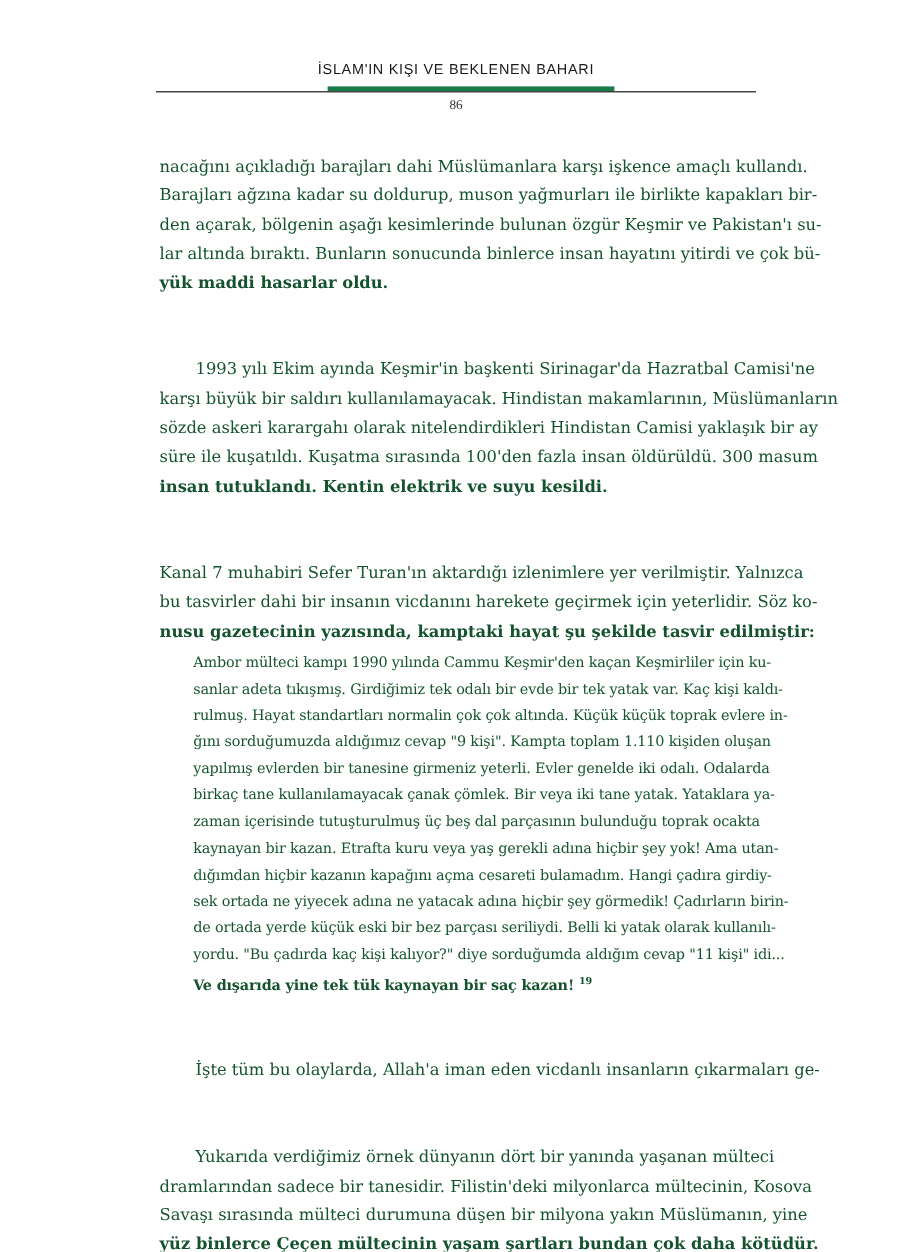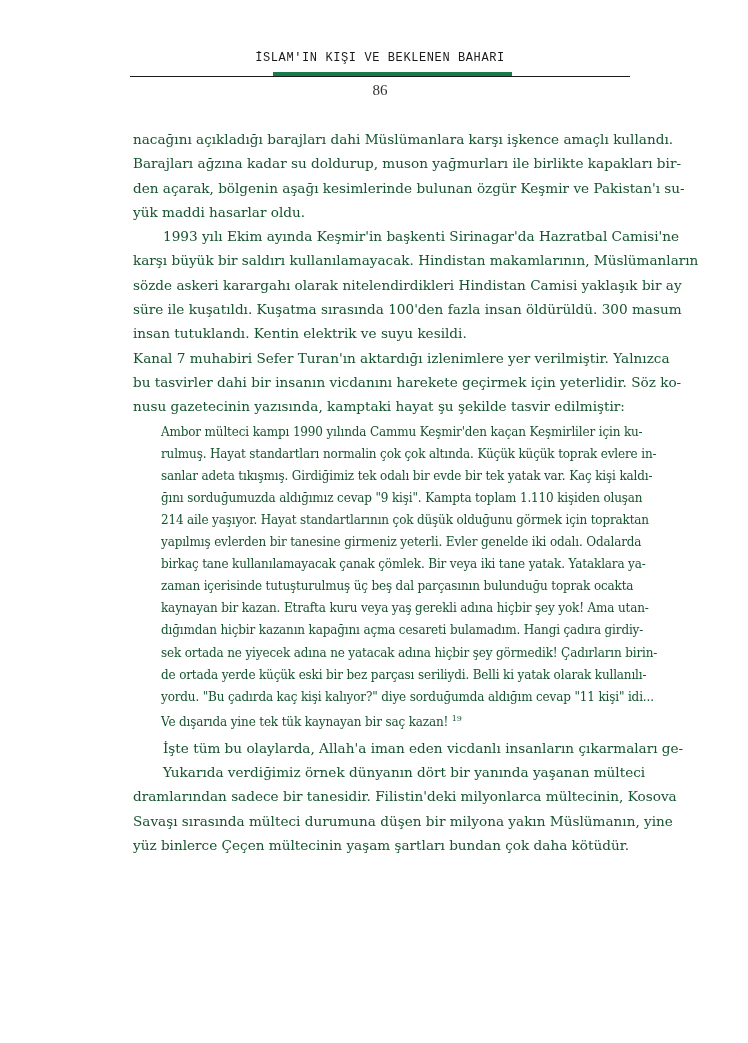--- a/index.html
+++ b/index.html
@@ -1,46 +1,46 @@
 <!DOCTYPE html>
 <html><head>
 <meta charset="utf-8">
 <style>
   html, body { margin: 0; padding: 0; background: #ffffff; }
   body { width: 748px; height: 1043px; position: relative; overflow: hidden; }
   .page { position: absolute; left: 0; top: 0; width: 748px; height: 1043px; }
   .running-head {
     position: absolute; left: 130px; top: 48px; width: 500px;
     text-align: center;
-    font-family: Liberation Mono, monospace;
+    font-family: Liberation Sans, sans-serif;
     font-size: 12px; letter-spacing: 0.6px; color: #1a1a1a;
     line-height: 20px;
   }
   .head-green {
     position: absolute; left: 273px; top: 72px; width: 239px; height: 4px;
     background: #1a7a4a;
   }
   .head-rule {
     position: absolute; left: 130px; top: 76px; width: 500px; height: 1px;
     background: #1a1a1a;
   }
   .page-number {
     position: absolute; left: 130px; top: 82px; width: 500px; text-align: center;
-    font-family: "Liberation Serif", serif; font-size: 15px; color: #333;
+    font-family: "Liberation Serif", serif; font-size: 11px; color: #333;
   }
   .body-text {
     position: absolute; left: 133px; top: 127px; width: 494px;
     font-family: "DejaVu Serif", serif;
     font-size: 13.6px; line-height: 24.3px; color: #14532d;
     text-align: justify;
   }
   .para { margin: 0; }
-  .para.indent { text-indent: 30px; }
+  .para.indent { text-indent: 30px; margin-top: 48px; }
   .line { display: block; text-align: justify; text-align-last: justify; white-space: nowrap; }
-  .line.last { text-align-last: left; }
+  .line.last { text-align-last: left; font-weight: bold; }
   .quote {
     margin: 2px 0 3px 28px;
     font-size: 12px; line-height: 22.1px;
   }
   .quote .line { letter-spacing: -0.15px; }
   sup.fn { font-size: 8px; vertical-align: 5px; }
 </style>
 </head>
 <body>
 
@@ -50,43 +50,43 @@
   <div class="head-green"></div>
   <div class="head-rule"></div>
   <div class="page-number">86</div>
 
   <div class="body-text">
 
     <p class="para">
       <span class="line">nacağını açıkladığı barajları dahi  Müslümanlara karşı işkence amaçlı kullandı.</span>
       <span class="line">Barajları ağzına kadar su doldurup, muson yağmurları ile birlikte kapakları bir-</span>
       <span class="line">den açarak, bölgenin aşağı kesimlerinde bulunan özgür Keşmir ve Pakistan'ı su-</span>
+      <span class="line">lar altında bıraktı. Bunların sonucunda binlerce insan hayatını yitirdi ve çok bü-</span>
       <span class="line last">yük maddi hasarlar oldu.</span>
     </p>
 
     <p class="para indent">
       <span class="line" style="padding-left:30px;text-indent:0">1993 yılı Ekim ayında Keşmir'in başkenti Sirinagar'da Hazratbal Camisi'ne</span>
       <span class="line" style="text-indent:0">karşı büyük bir saldırı kullanılamayacak. Hindistan makamlarının, Müslümanların</span>
       <span class="line" style="text-indent:0">sözde askeri karargahı olarak nitelendirdikleri Hindistan Camisi yaklaşık bir ay</span>
       <span class="line" style="text-indent:0">süre ile kuşatıldı. Kuşatma sırasında 100'den fazla insan öldürüldü. 300 masum</span>
       <span class="line last" style="text-indent:0">insan tutuklandı. Kentin elektrik ve suyu kesildi.</span>
     </p>
 
     <p class="para indent">
       <span class="line" style="text-indent:0">Kanal 7 muhabiri Sefer Turan'ın aktardığı izlenimlere yer verilmiştir. Yalnızca</span>
       <span class="line" style="text-indent:0">bu tasvirler dahi bir insanın vicdanını harekete geçirmek için yeterlidir. Söz ko-</span>
       <span class="line last" style="text-indent:0">nusu gazetecinin yazısında, kamptaki hayat şu şekilde tasvir edilmiştir:</span>
     </p>
 
     <div class="quote">
       <span class="line">Ambor mülteci kampı 1990 yılında Cammu Keşmir'den kaçan Keşmirliler için ku-</span>
+      <span class="line">sanlar adeta tıkışmış. Girdiğimiz tek odalı bir evde bir tek yatak var. Kaç kişi kaldı-</span>
       <span class="line">rulmuş. Hayat standartları normalin çok çok altında. Küçük küçük toprak evlere in-</span>
-      <span class="line">sanlar adeta tıkışmış. Girdiğimiz tek odalı bir evde bir tek yatak var. Kaç kişi kaldı-</span>
       <span class="line">ğını sorduğumuzda aldığımız cevap "9 kişi". Kampta toplam 1.110 kişiden oluşan</span>
-      <span class="line">214 aile yaşıyor. Hayat standartlarının çok düşük olduğunu görmek için topraktan</span>
       <span class="line">yapılmış evlerden bir tanesine girmeniz yeterli. Evler genelde iki odalı. Odalarda</span>
       <span class="line">birkaç tane kullanılamayacak çanak çömlek. Bir veya iki tane yatak. Yataklara ya-</span>
       <span class="line">zaman içerisinde tutuşturulmuş üç beş dal parçasının bulunduğu toprak ocakta</span>
       <span class="line">kaynayan bir kazan. Etrafta kuru veya yaş gerekli adına hiçbir şey yok! Ama utan-</span>
       <span class="line">dığımdan hiçbir kazanın kapağını açma cesareti bulamadım. Hangi çadıra girdiy-</span>
       <span class="line">sek ortada ne yiyecek adına ne yatacak adına hiçbir şey görmedik! Çadırların birin-</span>
       <span class="line">de ortada yerde küçük eski bir bez parçası seriliydi. Belli ki yatak olarak kullanılı-</span>
       <span class="line">yordu. "Bu çadırda kaç kişi kalıyor?" diye sorduğumda aldığım cevap "11 kişi" idi...</span>
       <span class="line last"><span>Ve dışarıda yine tek tük kaynayan bir saç kazan! </span><sup class="fn">19</sup></span>
     </div>

